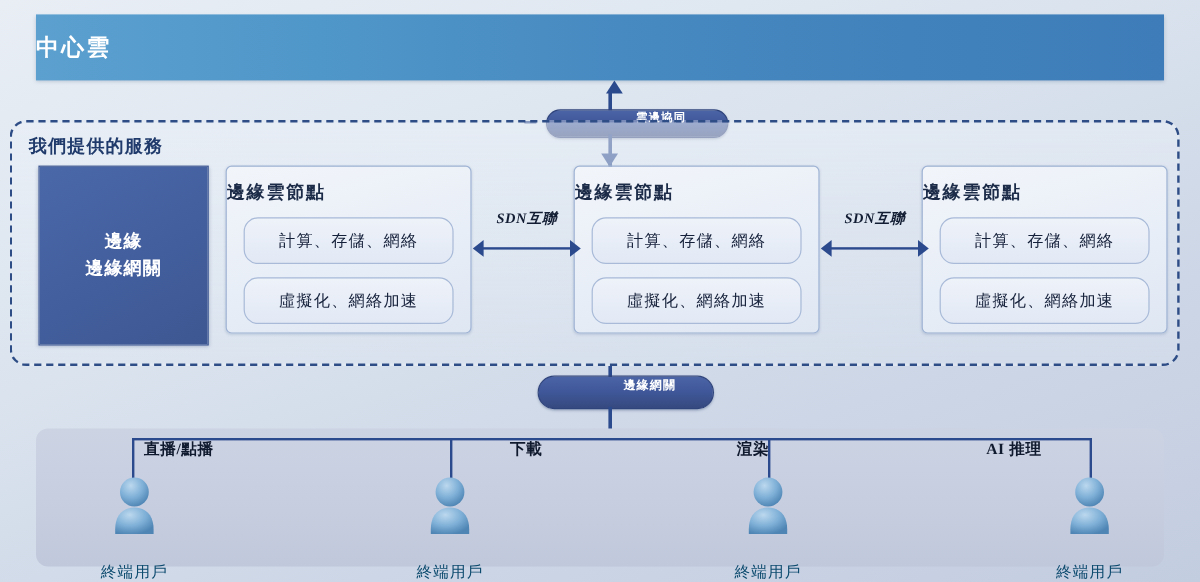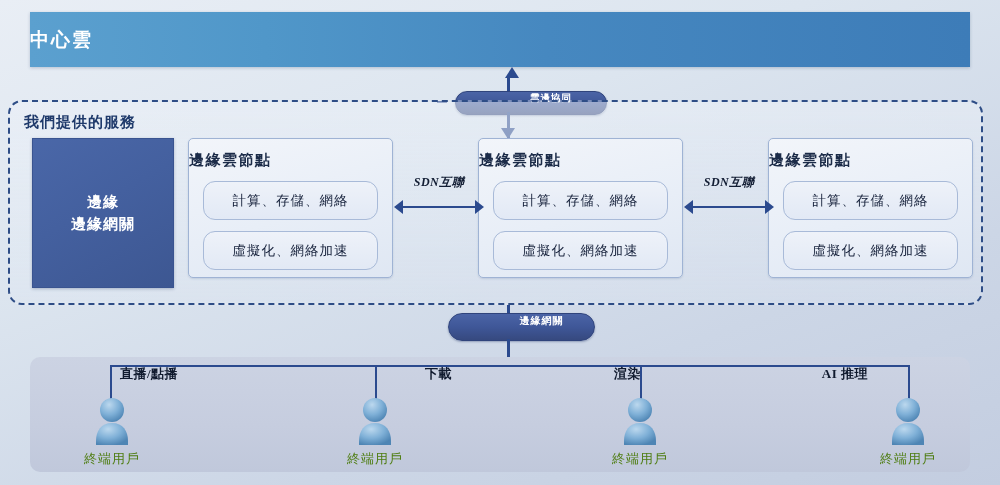--- a/index.html
+++ b/index.html
@@ -125,21 +125,21 @@
 
   
   .users-band{
     position:absolute;left:30px;top:357px;width:940px;height:115px;
     background:linear-gradient(180deg,#ccd3e3 0%,#c6cddf 60%,#c0c8db 100%);
     border-radius:10px;
   }
   .user{position:absolute;top:395px;width:110px;text-align:center;}
   .user-icon{width:44px;height:52px;margin:0 auto;position:relative;}
   .user-label{
-    margin-top:3px;font-size:13px;color:#4d7c0f;letter-spacing:1px;
+    margin-top:21px;font-size:13px;color:#0c4a6e;letter-spacing:1px;
     font-family:"Liberation Serif","DejaVu Serif",serif;
   }
 </style>
 </head>
 <body>
 
 <div class="stage">
 
   <div class="central-cloud">
     <span>中心雲</span>

